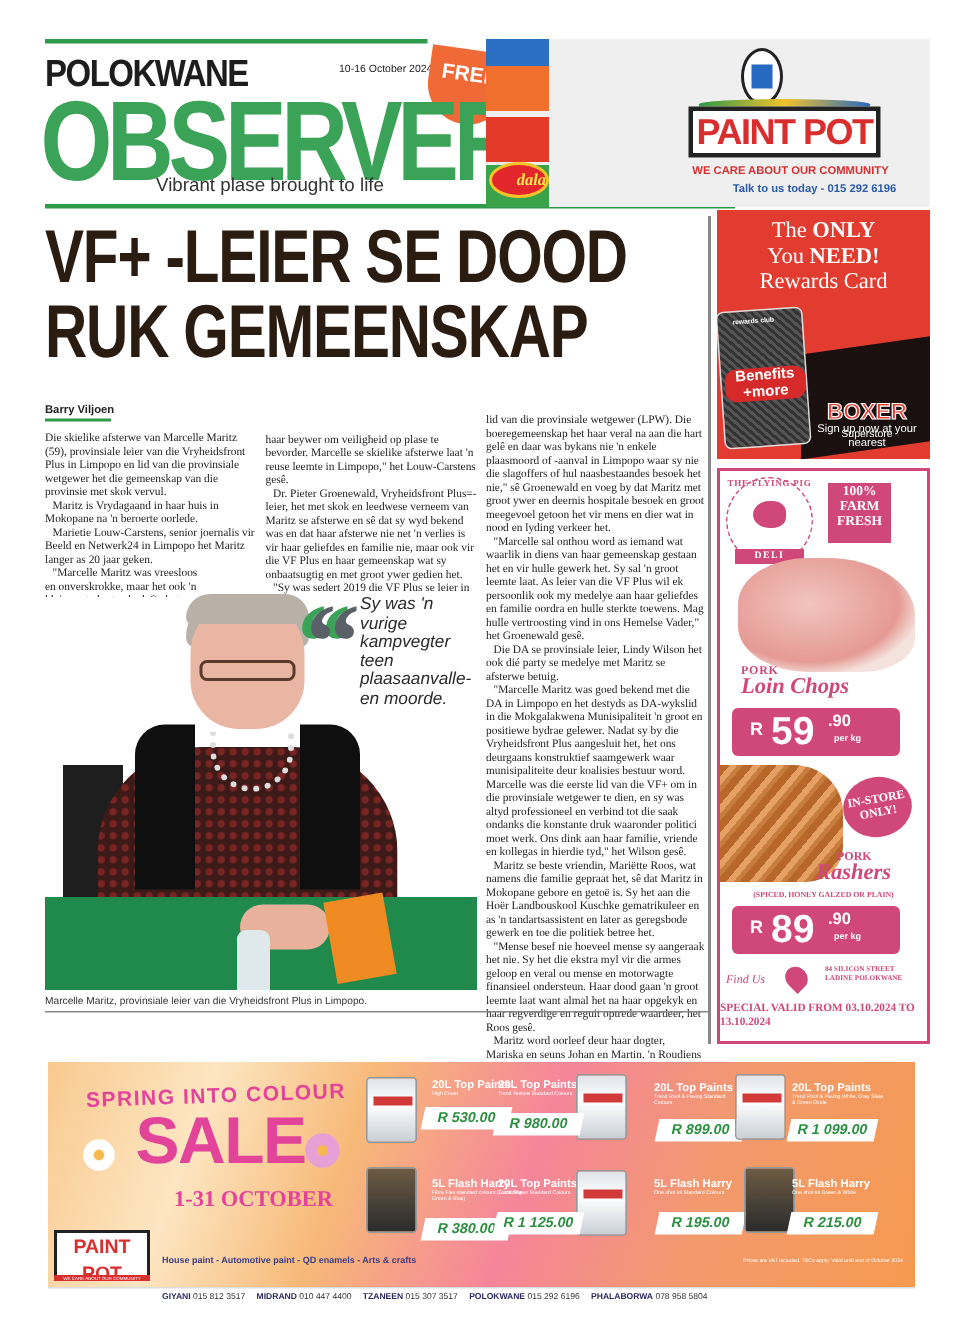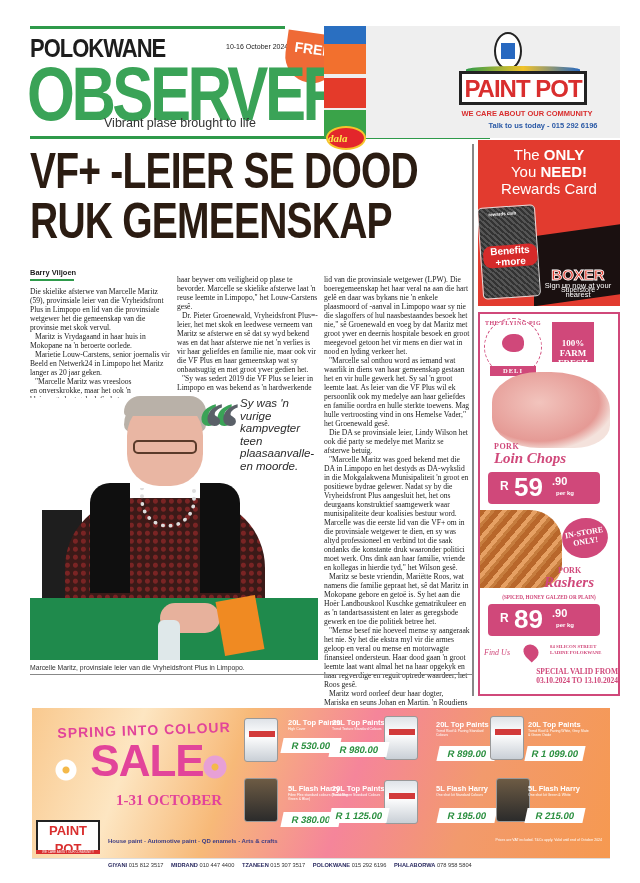--- a/index.html
+++ b/index.html
@@ -17,40 +17,40 @@
   .mast-bottomline { position: absolute; left: 30px; top: 136px; width: 460px; height: 3px; background: #2e9a4a; }
 
   
   .pp-ad { position: absolute; left: 324px; top: 26px; width: 296px; height: 112px; background: #efefef; }
   .pp-swatches { position: absolute; left: 0; top: 0; width: 42px; height: 112px; }
   .sw { position: absolute; left: 0; width: 42px; }
   .sw1 { top: 0; height: 18px; background: #2a6fc1; }
   .sw2 { top: 18px; height: 30px; background: #f2702e; }
   .sw3 { top: 52px; height: 30px; background: #e43a2a; }
   .sw4 { top: 84px; height: 28px; background: #3aa349; }
-  .pp-dala { position: absolute; left: 2px; top: 82px; width: 40px; height: 24px; border-radius: 50%; background: #e3262b; border: 2px solid #f6c32a; color: #fde94a; font-family: "Liberation Serif", serif; font-style: italic; font-weight: 700; font-size: 11px; text-align: left; line-height: 20px; margin-top: 18px; }
+  .pp-dala { position: absolute; left: 2px; top: 82px; width: 40px; height: 24px; border-radius: 50%; background: #e3262b; border: 2px solid #f6c32a; color: #fde94a; font-family: "Liberation Serif", serif; font-style: italic; font-weight: 700; font-size: 11px; text-align: right; line-height: 20px; }
   .pp-logo-badge { position: absolute; left: 170px; top: 6px; width: 28px; height: 38px; border-radius: 50%; background: #fff; border: 2px solid #222; }
   .pp-logo-badge::after { content: ""; position: absolute; left: 5px; top: 9px; width: 14px; height: 16px; background: #2768c0; }
   .pp-logo-name { position: absolute; left: 135px; top: 45px; width: 128px; height: 34px; border: 3px solid #222; background: #fff; color: #d92e2e; font-family: "Liberation Sans", sans-serif; font-weight: 700; font-size: 24px; text-align: center; line-height: 29px; letter-spacing: -1px; }
   .pp-logo-arc { position: absolute; left: 142px; top: 40px; width: 114px; height: 7px; background: linear-gradient(90deg, #2d9a49, #f2c32a, #2768c0); border-radius: 50% 50% 0 0; }
   .pp-tag1 { position: absolute; left: 128px; top: 83px; width: 150px; font-family: "Liberation Sans", sans-serif; font-weight: 700; font-size: 7.5px; color: #d92e2e; text-align: center; }
   .pp-tag2 { position: absolute; left: 144px; top: 95px; width: 150px; font-family: "Liberation Sans", sans-serif; font-weight: 700; font-size: 7.5px; color: #2b5aa6; text-align: center; }
 
   
   .headline { position: absolute; left: 30px; top: 146px; width: 440px; font-family: "Liberation Sans", sans-serif; font-weight: 700; color: #2b1c12; font-size: 50px; line-height: 50px; letter-spacing: -1px; transform: scaleX(0.78); transform-origin: top left; white-space: nowrap; }
   .headline div { width: 560px; }
 
   
   .byline { position: absolute; left: 30px; top: 268px; font-family: "Liberation Sans", sans-serif; font-weight: 700; font-size: 7.5px; color: #222; }
   .byline-rule { position: absolute; left: 30px; top: 279px; width: 44px; height: 1.5px; background: #2e9a4a; }
   .col { position: absolute; font-size: 7.6px; line-height: 9px; color: #222; text-align: left; }
   .col p { text-indent: 5px; }
   .col p:first-child { text-indent: 0; }
   .col1 { left: 30px; top: 287px; width: 142px; }
-  .col2 { left: 177px; top: 275px; width: 142px; }
+  .col2 { left: 177px; top: 288px; width: 142px; }
   .col3 { left: 324px; top: 275px; width: 146px; }
 
   
   .photo { position: absolute; left: 30px; top: 398px; width: 288px; height: 262px; }
   .photo-bg { position: absolute; left: 0; top: 0; width: 100%; height: 100%; background: #fff; }
   .photo-table { position: absolute; left: 0; top: 200px; width: 100%; height: 62px; background: #1f8a4c; }
   .photo-body { position: absolute; left: 35px; top: 100px; width: 200px; height: 140px; border-radius: 70px 70px 20px 20px; background: radial-gradient(circle at 30% 40%, #7a2424 0 2px, transparent 3px) 0 0/8px 8px, #3b1a18; }
   .photo-vest-l { position: absolute; left: 60px; top: 85px; width: 40px; height: 110px; background: #0f0f0f; border-radius: 20px 0 0 0; }
   .photo-vest-r { position: absolute; left: 170px; top: 85px; width: 40px; height: 110px; background: #0f0f0f; border-radius: 0 20px 0 0; }
   .photo-chair { position: absolute; left: 12px; top: 112px; width: 40px; height: 110px; background: #1e1e1e; }
@@ -68,55 +68,55 @@
   .qm1 { color: #3aa357; }
   .qm2 { color: #5a6068; margin-left: -8px; }
   .quote-text { position: absolute; left: 240px; top: 397px; width: 80px; font-family: "Liberation Sans", sans-serif; font-style: italic; font-size: 11.5px; line-height: 12.5px; color: #2a2a2a; }
 
   
   .vdivider { position: absolute; left: 472px; top: 144px; width: 2px; height: 552px; background: #888; }
   .hdivider { position: absolute; left: 30px; top: 674px; width: 444px; height: 1px; background: #888; }
 
   
   .boxer { position: absolute; left: 478px; top: 140px; width: 142px; height: 166px; background: #e23b2f; overflow: hidden; }
-  .boxer-headline { position: absolute; left: 0; top: 6px; width: 142px; text-align: center; font-family: Liberation Sans, sans-serif; font-size: 15px; line-height: 17px; color: #fff; }
+  .boxer-headline { position: absolute; left: 0; top: 6px; width: 142px; text-align: center; font-family: Liberation Serif, serif; font-size: 15px; line-height: 17px; color: #fff; }
   .boxer-headline b { font-weight: 700; }
   .boxer-card { position: absolute; left: 2px; top: 66px; width: 58px; height: 92px; border-radius: 5px; background: repeating-linear-gradient(45deg, #555 0 2px, #333 2px 4px); border: 1px solid #ddd; transform: rotate(-4deg); }
   .boxer-card-label { position: absolute; left: 10px; top: 4px; color: #fff; font-family: "Liberation Sans", sans-serif; font-size: 4.5px; font-weight: 700; }
   .boxer-benefits { position: absolute; left: 2px; top: 38px; width: 54px; color: #fff; background: #d62a2a; border-radius: 8px; font-family: "Liberation Sans", sans-serif; font-weight: 700; font-size: 10px; text-align: center; }
   .boxer-dark { position: absolute; left: 56px; top: 90px; width: 90px; height: 70px; background: #1a1010; transform: skewY(-8deg); }
   .boxer-signup { position: absolute; left: 58px; top: 106px; width: 84px; text-align: center; font-family: "Liberation Sans", sans-serif; font-size: 7.5px; line-height: 8.5px; color: #fff; margin-top: 36px; }
   .boxer-logo { position: absolute; left: 62px; top: 126px; width: 76px; text-align: center; font-family: "Liberation Sans", sans-serif; font-weight: 700; font-size: 15px; color: #e23b2f; -webkit-text-stroke: 0.8px #fff; }
   .boxer-super { position: absolute; left: 60px; top: 146px; width: 80px; text-align: center; font-family: "Liberation Sans", sans-serif; font-size: 7px; color: #fff; }
 
   
   .pig { position: absolute; left: 478px; top: 312px; width: 142px; height: 384px; background: #fff; border: 2px solid #d0487a; }
   .pig-logo { position: absolute; left: 4px; top: 4px; width: 58px; height: 58px; border-radius: 50%; border: 1px dashed #d0487a; }
   .pig-logo-text { position: absolute; left: 4px; top: 6px; width: 58px; text-align: center; font-family: "Liberation Serif", serif; font-weight: 700; font-size: 6px; color: #d0487a; letter-spacing: 0.5px; }
   .pig-logo-icon { position: absolute; left: 22px; top: 20px; width: 22px; height: 18px; background: #d0487a; border-radius: 50% 40% 40% 50%; }
   .pig-deli { position: absolute; left: 10px; top: 52px; width: 46px; height: 10px; background: #d0487a; color: #fff; font-family: "Liberation Serif", serif; font-size: 6.5px; font-weight: 700; text-align: center; line-height: 10px; letter-spacing: 1px; }
-  .pig-fresh { position: absolute; left: 72px; top: 8px; width: 42px; height: 40px; background: #d0487a; color: #fff; font-family: "Liberation Serif", serif; font-weight: 700; font-size: 9px; line-height: 10px; text-align: center; padding-top: 16px; }
+  .pig-fresh { position: absolute; left: 72px; top: 8px; width: 42px; height: 40px; background: #d0487a; color: #fff; font-family: "Liberation Serif", serif; font-weight: 700; font-size: 9px; line-height: 10px; text-align: center; padding-top: 0; }
   .pig-meat1 { position: absolute; left: 12px; top: 58px; width: 118px; height: 76px; border-radius: 40% 50% 30% 40%; background: radial-gradient(ellipse at 40% 40%, #f2c4bd, #e59a95 60%, #f4e2dc 75%); }
   .pig-product-sm { position: absolute; left: 14px; top: 128px; font-family: "Liberation Serif", serif; font-weight: 700; font-size: 8px; color: #d0487a; letter-spacing: 0.5px; }
   .pig-product-lg { position: absolute; left: 0; top: 136px; width: 100px; font-family: "Liberation Serif", serif; font-style: italic; font-weight: 700; font-size: 15px; color: #d0487a; text-align: center; }
   .pig-price { position: absolute; left: 8px; top: 158px; width: 112px; height: 32px; background: #d0487a; color: #fff; font-family: "Liberation Sans", sans-serif; font-weight: 700; border-radius: 4px; }
   .price-r { position: absolute; left: 12px; top: 7px; font-size: 12px; }
   .price-main { position: absolute; left: 26px; top: 1px; font-size: 26px; line-height: 28px; }
   .price-cents { position: absolute; left: 64px; top: 3px; font-size: 11px; }
   .price-unit { position: absolute; left: 68px; top: 18px; font-size: 6px; }
   .pig-meat2 { position: absolute; left: 0; top: 196px; width: 82px; height: 78px; background: repeating-linear-gradient(130deg, #b8672b 0 5px, #e6a063 5px 9px, #c67d3e 9px 12px); border-radius: 0 40% 30% 0; }
   .pig-instore { position: absolute; left: 82px; top: 204px; width: 46px; height: 40px; border-radius: 50%; background: #d0487a; color: #fff; font-family: "Liberation Serif", serif; font-weight: 700; font-size: 8px; line-height: 9px; text-align: center; padding-top: 10px; transform: rotate(-10deg); }
   .pig-product2-sm { position: absolute; left: 78px; top: 252px; font-family: "Liberation Serif", serif; font-weight: 700; font-size: 8px; color: #d0487a; }
   .pig-product2-lg { position: absolute; left: 64px; top: 260px; font-family: "Liberation Serif", serif; font-style: italic; font-weight: 700; font-size: 15px; color: #d0487a; }
   .pig-variants { position: absolute; left: 0; top: 280px; width: 138px; text-align: center; font-family: "Liberation Serif", serif; font-weight: 700; font-size: 5.2px; color: #d0487a; }
   .pig-price2 { position: absolute; left: 8px; top: 290px; width: 112px; height: 32px; background: #d0487a; color: #fff; font-family: "Liberation Sans", sans-serif; font-weight: 700; border-radius: 4px; }
   .pig-findus { position: absolute; left: 4px; top: 334px; font-family: "Liberation Serif", serif; font-style: italic; font-size: 8px; color: #d0487a; }
   .pig-pin { position: absolute; left: 44px; top: 330px; width: 14px; height: 16px; background: #d0487a; border-radius: 50% 50% 50% 0; transform: rotate(-45deg); }
   .pig-address { position: absolute; left: 70px; top: 330px; width: 66px; font-family: "Liberation Serif", serif; font-weight: 700; font-size: 4.8px; line-height: 5.5px; color: #d0487a; }
-  .pig-valid { position: absolute; left: 0; top: 354px; width: 138px; text-align: right; font-family: "Liberation Serif", serif; font-weight: 700; font-size: 7.5px; line-height: 8.5px; color: #d0487a; padding-left: 24px; }
+  .pig-valid { position: absolute; left: 0; top: 354px; width: 138px; text-align: left; font-family: "Liberation Serif", serif; font-weight: 700; font-size: 7.5px; line-height: 8.5px; color: #d0487a; }
 
   
   .sale { position: absolute; left: 32px; top: 708px; width: 578px; height: 150px; background: linear-gradient(110deg, #f9c98f 0%, #fde6c2 18%, #f7b978 35%, #f5859a 55%, #f29a6d 75%, #f69950 100%); overflow: hidden; }
   .sale-spring { position: absolute; left: 12px; top: 14px; width: 200px; text-align: center; font-family: "Liberation Sans", sans-serif; font-weight: 700; font-size: 14px; color: #e2449a; transform: rotate(-2deg); letter-spacing: 1px; }
   .sale-sale { position: absolute; left: 40px; top: 28px; width: 150px; text-align: center; font-family: "Liberation Sans", sans-serif; font-weight: 700; font-size: 44px; color: #e2449a; letter-spacing: -1px; }
   .sale-flower1 { position: absolute; left: 22px; top: 50px; width: 24px; height: 24px; border-radius: 50%; background: radial-gradient(circle, #f4b94a 0 3px, #fff 4px 10px, transparent 11px); }
   .sale-flower2 { position: absolute; left: 170px; top: 46px; width: 26px; height: 26px; border-radius: 50%; background: radial-gradient(circle, #f4b94a 0 3px, #e7a0d6 4px 11px, transparent 12px); }
   .sale-dates { position: absolute; left: 40px; top: 84px; width: 150px; text-align: right; font-family: Liberation Serif, serif; font-weight: 700; font-size: 15px; color: #e2449a; }
   .sale-logo { position: absolute; left: 4px; top: 112px; width: 64px; height: 32px; background: #fff; border: 2px solid #222; color: #d92e2e; font-family: "Liberation Sans", sans-serif; font-weight: 700; font-size: 13px; text-align: center; line-height: 18px; }
   .sale-logo-tag { position: absolute; left: 4px; top: 142px; width: 64px; font-size: 3px; color: #fff; background: #d92e2e; text-align: center; font-family: "Liberation Sans", sans-serif; }

